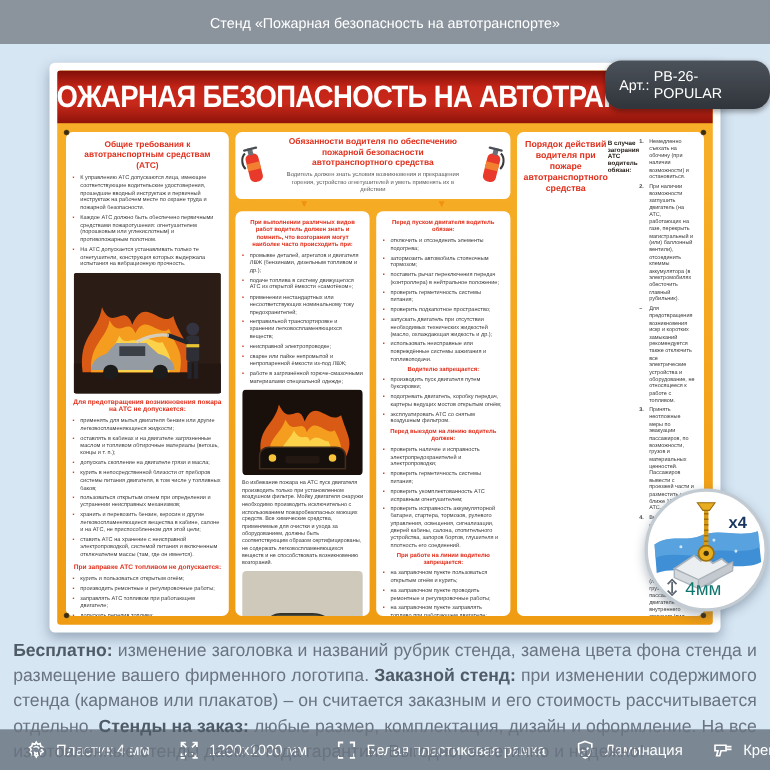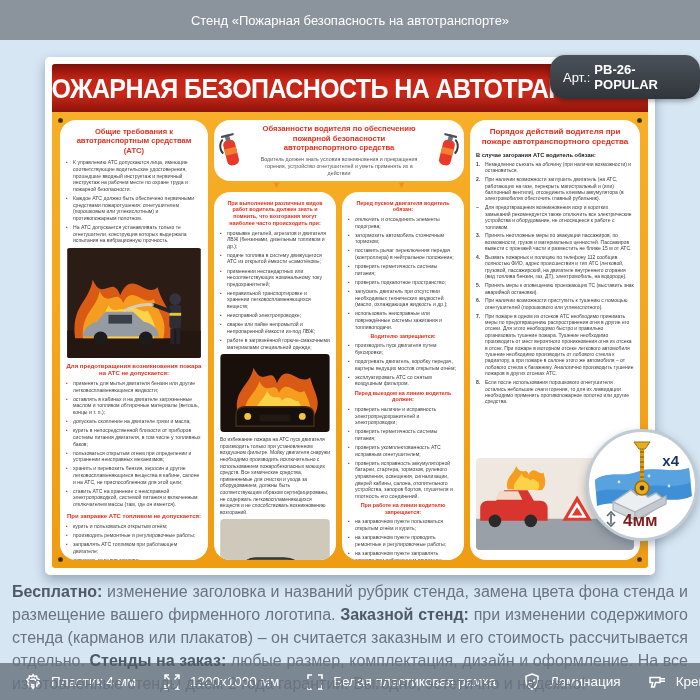--- a/index.html
+++ b/index.html
@@ -8,24 +8,24 @@
   .canvas{position:relative;width:700px;height:623px}
   
   .poster{position:absolute;left:45px;top:17px;width:610px;height:518px;background:#fff;border-radius:5px;
           box-shadow:0 5px 12px rgba(50,70,95,.4);padding:7px;box-sizing:border-box}
   .poster-inner{width:100%;height:100%;background:linear-gradient(#f8b02a,#ef9c12);border-radius:3px;position:relative;
           overflow:hidden;display:flex;flex-direction:column}
   .band{height:48px;flex:0 0 auto;background:linear-gradient(180deg,#7e0f08,#c32416 32%,#c9291a 62%,#8f130a);
           display:flex;align-items:center;justify-content:center}
   .band-title{color:#fff;font-weight:800;font-size:25px;letter-spacing:-.6px;white-space:nowrap;display:inline-block;transform:scaleY(1.12)}
   .content{flex:1;display:flex;gap:6px;padding:8px;min-height:0}
-  .card{background:#fff;border-radius:16px;padding:6px;box-sizing:border-box;overflow:hidden}
+  .card{background:#fff;border-radius:6px;padding:6px;box-sizing:border-box;overflow:hidden}
   .col1{width:148px;flex:none}
   .mid{width:250px;flex:none;display:flex;flex-direction:column;min-height:0}
-  .col4{flex:1;display:flex;flex-direction:column;min-height:0}
+  .col4{flex:1;display:flex;flex-direction:row;min-height:0}
   .h-red{color:#e1301d;font-weight:700;text-align:center}
   .col1-title{font-size:7.6px;line-height:1.25;margin:1px 0 4px}
   .subhead{font-size:6px;line-height:1.2;margin:5px 0 3px}
   .blist{list-style:none;margin:2px 0;padding:0}
   .blist li{position:relative;padding-left:7px;font-size:5.1px;line-height:1.3;color:#3c3c3c;margin-bottom:2.5px}
   .blist li::before{content:"▪";position:absolute;left:0;top:0;color:#d43b1c;font-size:5px}
   .img-box{border-radius:4px;overflow:hidden;margin:4px 0;line-height:0;flex:0 0 auto}
   .img-box svg{display:block;width:100%}
   
   .midhead{display:flex;align-items:center;gap:16px;padding:4px 5px;flex:0 0 auto;min-height:54px}
@@ -41,27 +41,27 @@
   .col4-title{font-size:8px;line-height:1.25;margin:1px 0 3px}
   .col4-sub{font-size:5.7px;font-weight:700;color:#27211c;margin:2px 0 3px}
   .nlist{list-style:none;margin:0;padding:0}
   .nlist li{display:grid;grid-template-columns:9px 1fr;font-size:5px;line-height:1.28;color:#3c3c3c;margin-bottom:2.5px}
   .nlist .num{font-weight:700;color:#3c3c3c}
   .col4-img{margin-top:auto;height:92px}
   .screwdot{position:absolute;width:5px;height:5px;border-radius:50%;background:#3b2c10;box-shadow:inset 0 0 1px #caa24a}
   
   .artbadge{position:absolute;left:550px;top:15px;height:44px;padding:0 13px;background:linear-gradient(#4c525a,#30353b);
       border-radius:15px;color:#fff;display:flex;align-items:center;gap:4px;font-size:13px;box-shadow:0 2px 5px rgba(0,0,0,.35)}
-  .artbadge b{font-weight:700}
-  
-  .circle{position:absolute;left:586px;top:389px;width:112px;height:112px;border-radius:50%;background:#fff;
+  .artbadge b{font-weight:400}
+  
+  .circle{position:absolute;left:586px;top:404px;width:112px;height:112px;border-radius:50%;background:#fff;
       border:3px solid #c2cad2;box-sizing:border-box;box-shadow:0 4px 10px rgba(60,80,100,.4);overflow:hidden}
   .circle svg{display:block}
   .c-x4{position:absolute;right:16px;top:20px;font-size:15px;font-weight:800;color:#17355e}
-  .c-mm{position:absolute;left:34px;bottom:7px;font-size:17px;font-weight:700;color:#7f1d1d}
+  .c-mm{position:absolute;left:34px;bottom:7px;font-size:17px;font-weight:400;color:#0f766e}
   
   .desc{position:absolute;left:12px;right:12px;top:541px;margin:0;font-size:16px;line-height:1.43;color:#6a7380;text-align:justify}
   .desc b{color:#4e5a66}
   
   .footbar{height:37px;background:#7b8793;display:flex;align-items:center;gap:26px;padding-left:23px;color:#ffffff;font-size:13.5px}
   .fitem{display:flex;align-items:center;gap:8px;white-space:nowrap}
   .fitem svg{flex:none}
 </style>
 </head>
 <body>

